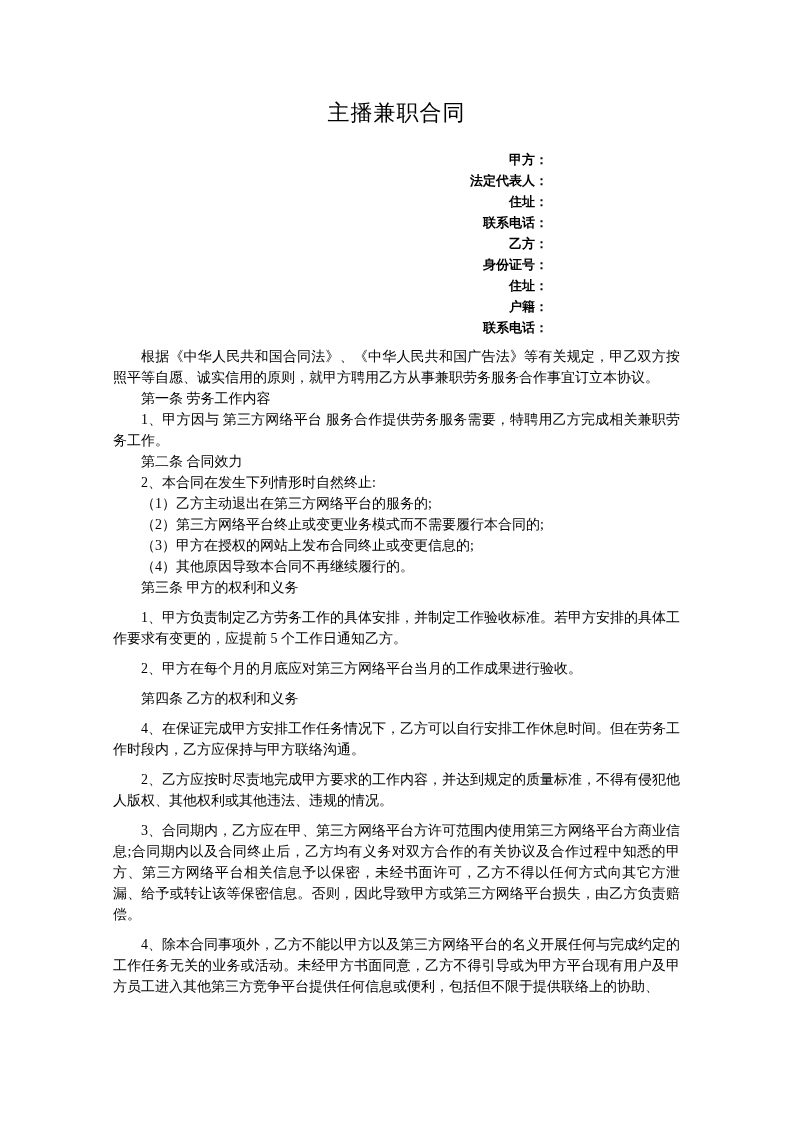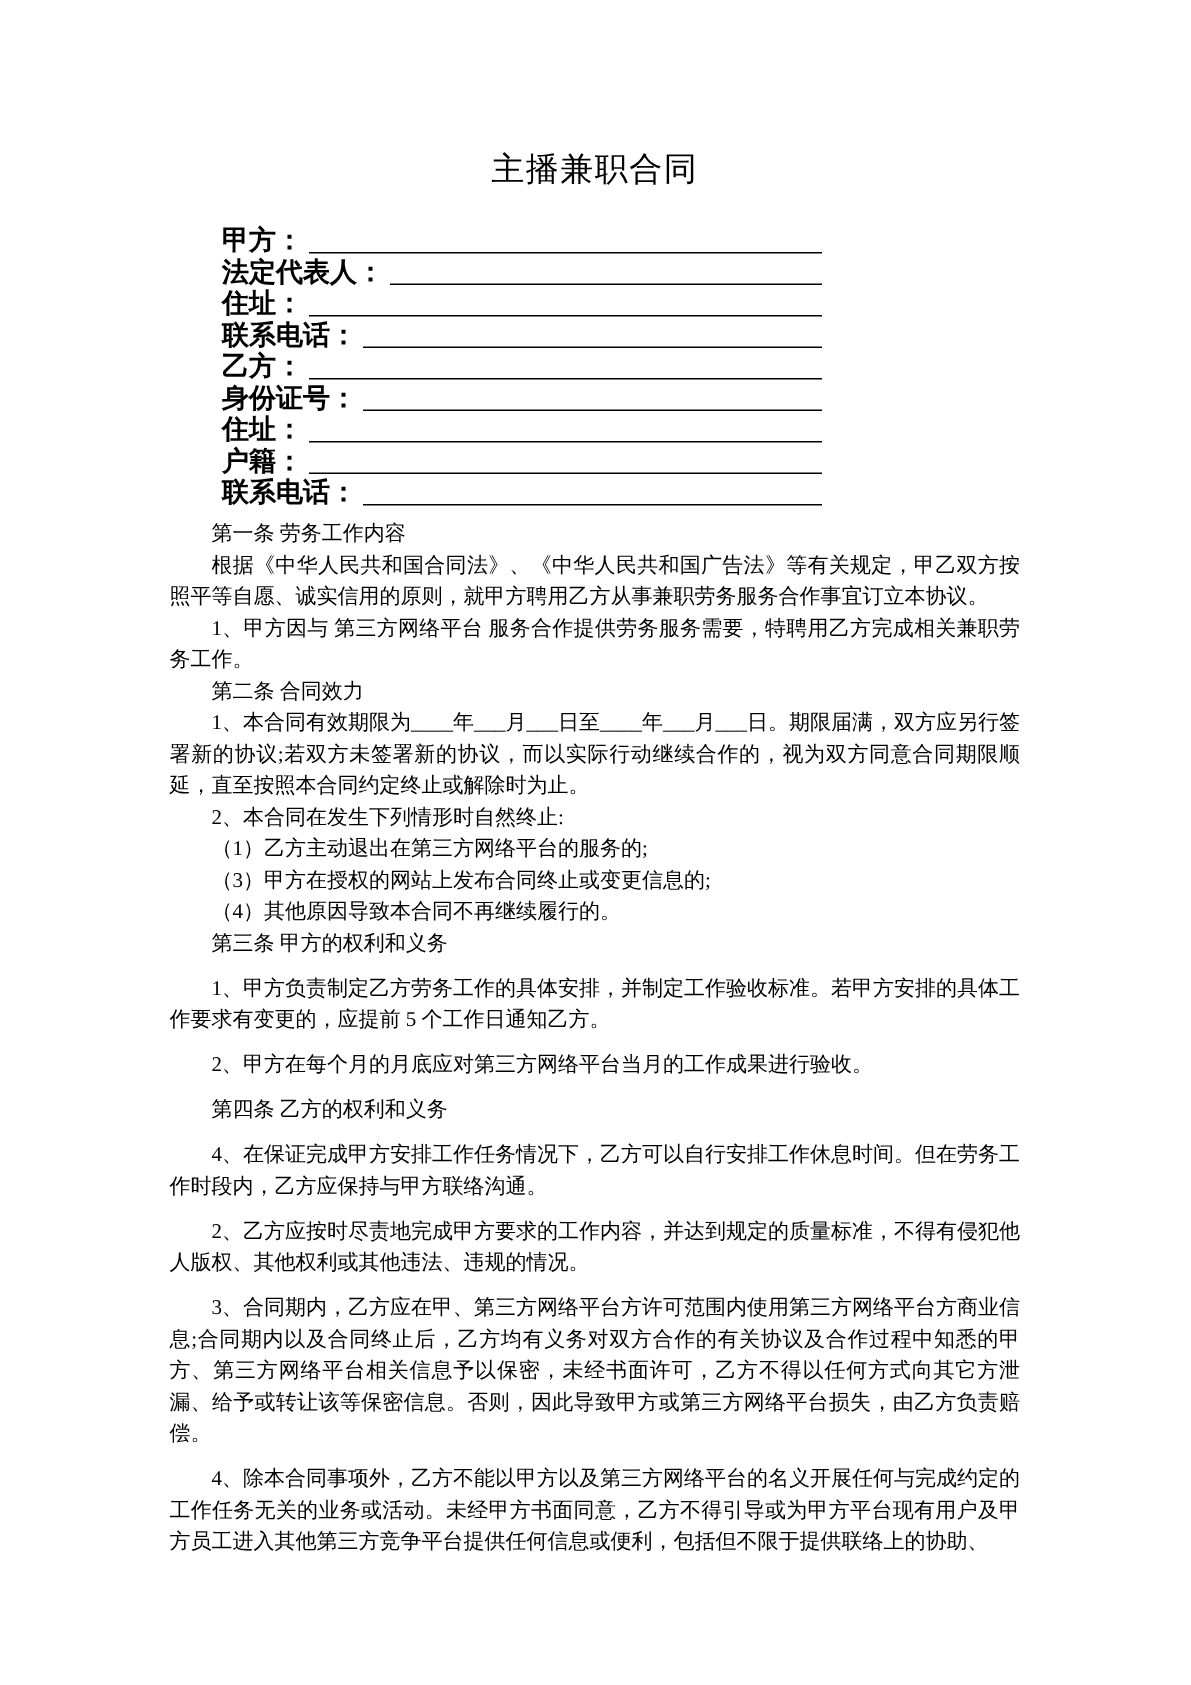--- a/index.html
+++ b/index.html
@@ -23,23 +23,24 @@
     font-weight: normal;
     text-align: center;
     letter-spacing: 1px;
   }
   .form {
     margin-left: 35px;
     width: 400px;
   }
   .form-row {
     display: flex;
-    align-items: flex-start;
+    align-items: flex-end;
     height: 21px;
-    font-size: 18px;
+    font-size: 13px;
+    flex-direction: column;
   }
   .form-row .label {
     font-weight: bold;
     white-space: nowrap;
     line-height: 20px;
   }
   .form-row .blank {
     flex: 1;
     margin-left: 4px;
     border-bottom: 1.2px solid #000000;
@@ -99,27 +100,27 @@
       <span class="label">户籍：</span>
       <span class="blank"></span>
     </div>
     <div class="form-row">
       <span class="label">联系电话：</span>
       <span class="blank"></span>
     </div>
   </div>
 
   <div class="body-text">
+    <p>根据《中华人民共和国合同法》、《中华人民共和国广告法》等有关规定，甲乙双方按照平等自愿、诚实信用的原则，就甲方聘用乙方从事兼职劳务服务合作事宜订立本协议。</p>
     <p>第一条 劳务工作内容</p>
-    <p>根据《中华人民共和国合同法》、《中华人民共和国广告法》等有关规定，甲乙双方按照平等自愿、诚实信用的原则，就甲方聘用乙方从事兼职劳务服务合作事宜订立本协议。</p>
     <p>1、甲方因与 第三方网络平台 服务合作提供劳务服务需要，特聘用乙方完成相关兼职劳务工作。</p>
     <p>第二条 合同效力</p>
-    <p>1、本合同有效期限为____年___月___日至____年___月___日。期限届满，双方应另行签署新的协议;若双方未签署新的协议，而以实际行动继续合作的，视为双方同意合同期限顺延，直至按照本合同约定终止或解除时为止。</p>
     <p>2、本合同在发生下列情形时自然终止:</p>
     <p>（1）乙方主动退出在第三方网络平台的服务的;</p>
+    <p>（2）第三方网络平台终止或变更业务模式而不需要履行本合同的;</p>
     <p>（3）甲方在授权的网站上发布合同终止或变更信息的;</p>
     <p>（4）其他原因导致本合同不再继续履行的。</p>
     <p>第三条 甲方的权利和义务</p>
     <p class="sp">1、甲方负责制定乙方劳务工作的具体安排，并制定工作验收标准。若甲方安排的具体工作要求有变更的，应提前 5 个工作日通知乙方。</p>
     <p class="sp">2、甲方在每个月的月底应对第三方网络平台当月的工作成果进行验收。</p>
     <p class="sp">第四条 乙方的权利和义务</p>
     <p class="sp">4、在保证完成甲方安排工作任务情况下，乙方可以自行安排工作休息时间。但在劳务工作时段内，乙方应保持与甲方联络沟通。</p>
     <p class="sp">2、乙方应按时尽责地完成甲方要求的工作内容，并达到规定的质量标准，不得有侵犯他人版权、其他权利或其他违法、违规的情况。</p>
     <p class="sp">3、合同期内，乙方应在甲、第三方网络平台方许可范围内使用第三方网络平台方商业信息;合同期内以及合同终止后，乙方均有义务对双方合作的有关协议及合作过程中知悉的甲方、第三方网络平台相关信息予以保密，未经书面许可，乙方不得以任何方式向其它方泄漏、给予或转让该等保密信息。否则，因此导致甲方或第三方网络平台损失，由乙方负责赔偿。</p>
     <p class="sp">4、除本合同事项外，乙方不能以甲方以及第三方网络平台的名义开展任何与完成约定的工作任务无关的业务或活动。未经甲方书面同意，乙方不得引导或为甲方平台现有用户及甲方员工进入其他第三方竞争平台提供任何信息或便利，包括但不限于提供联络上的协助、</p>

